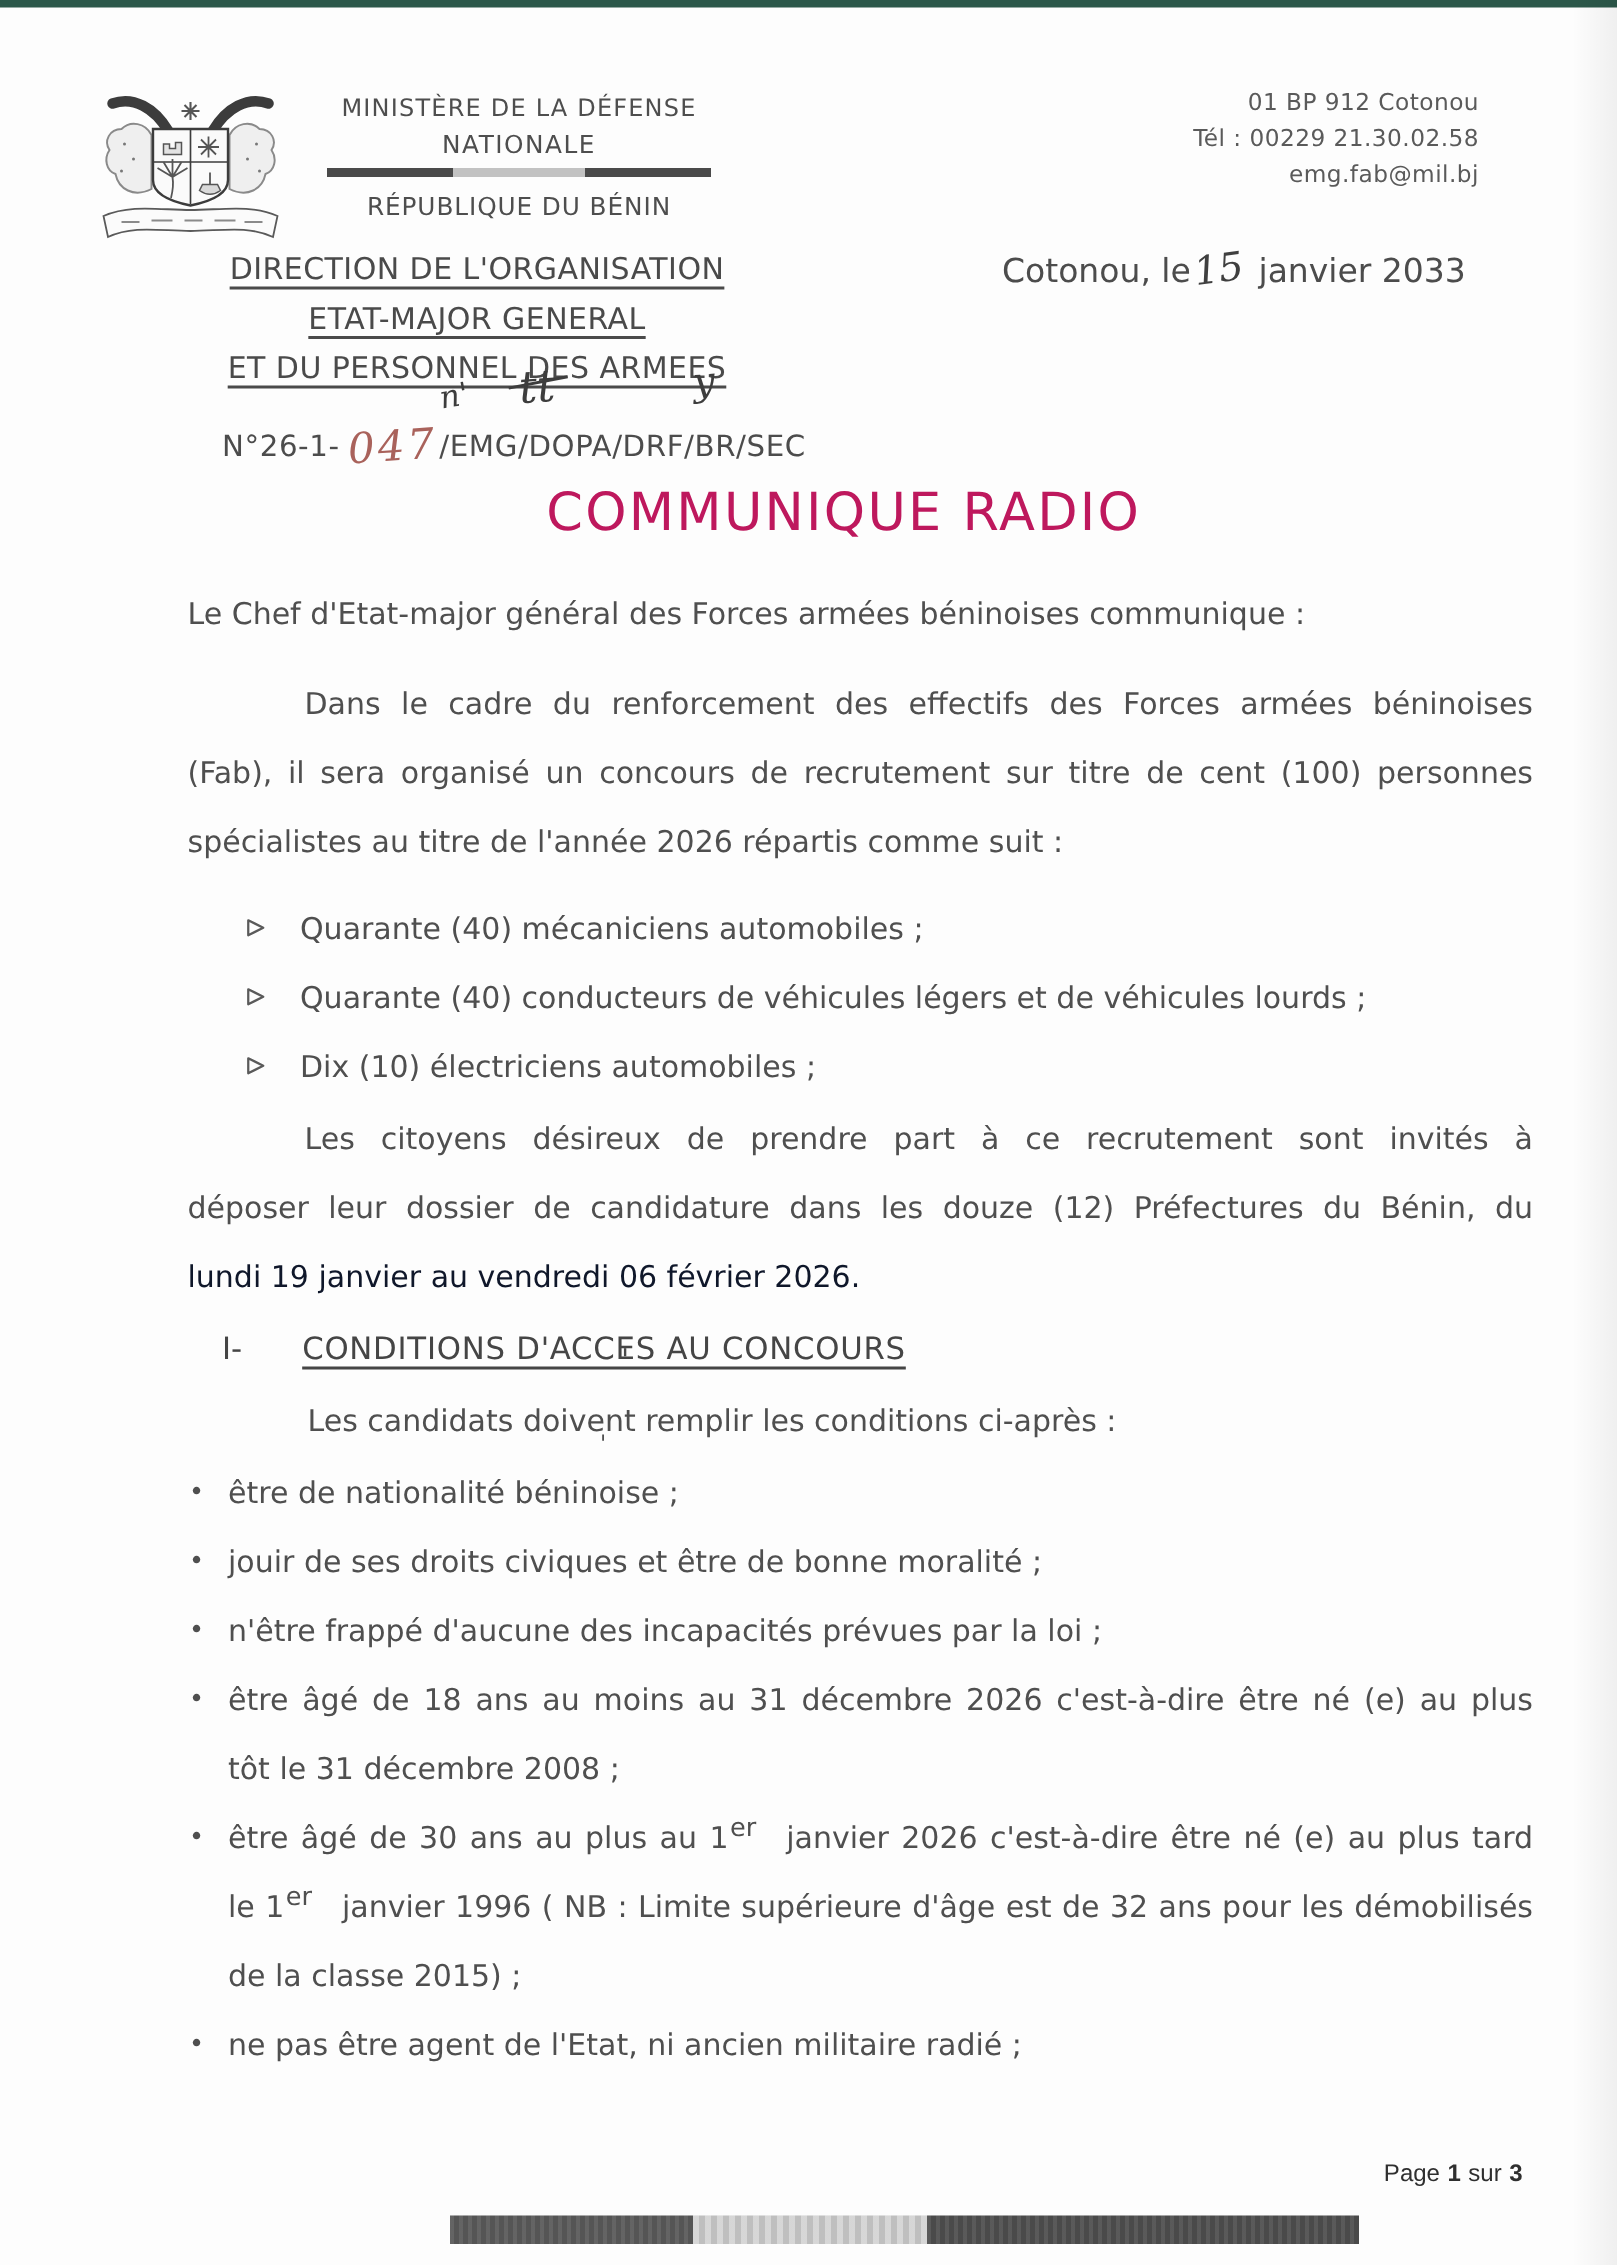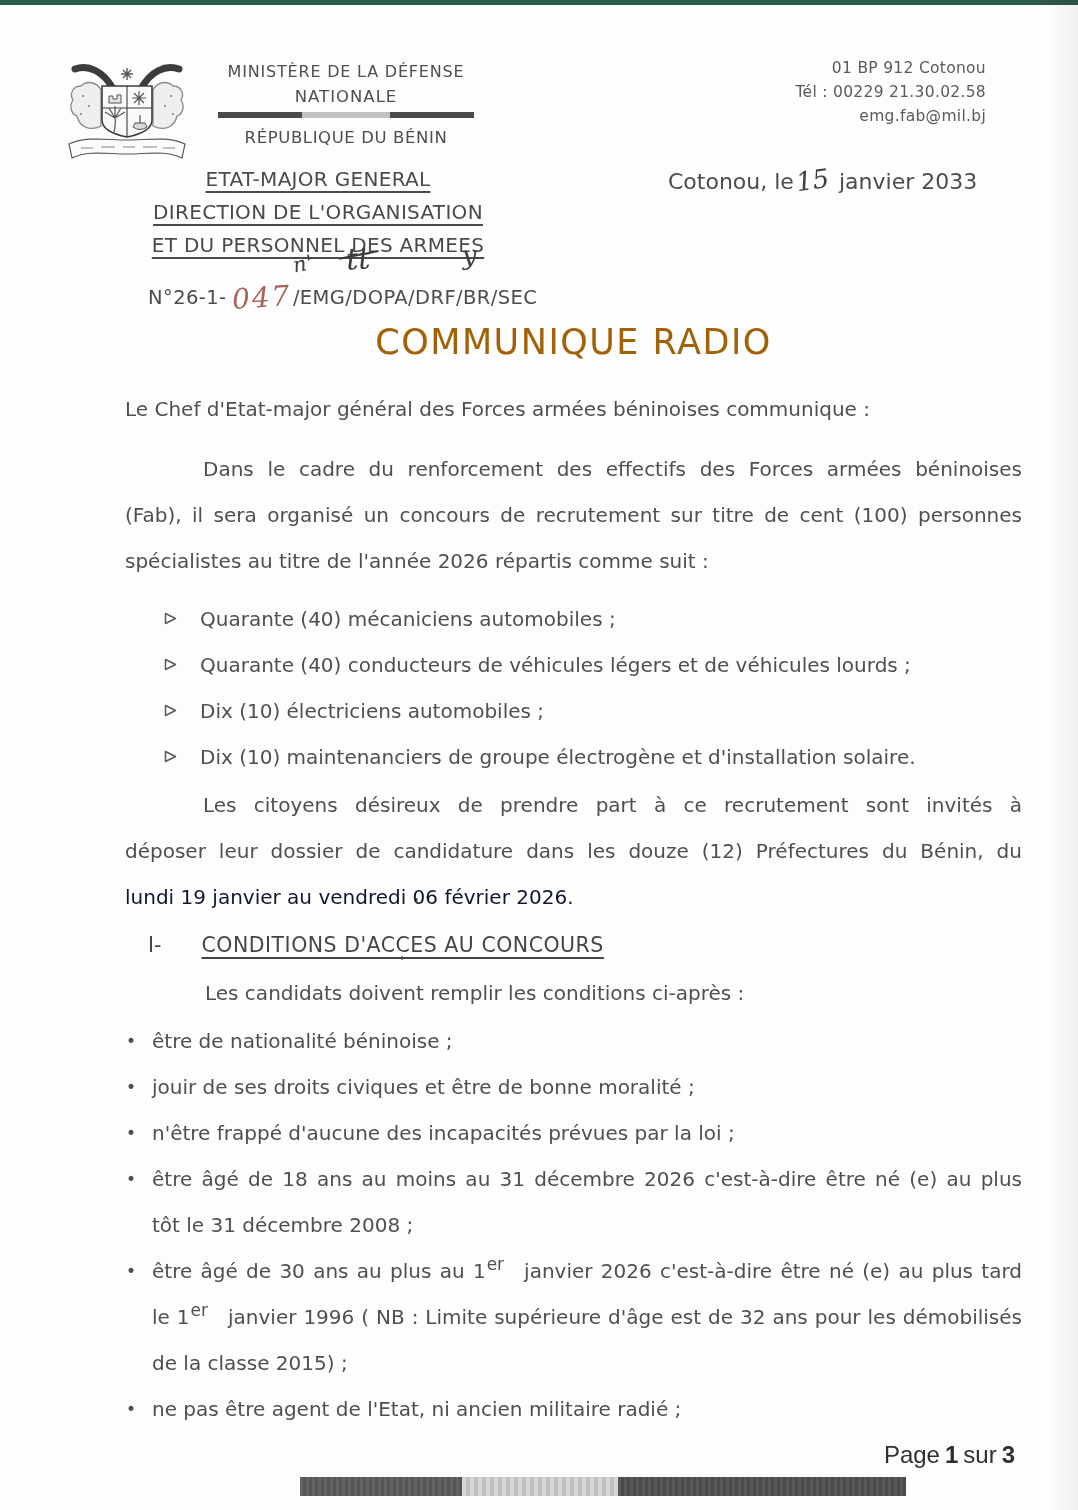--- a/index.html
+++ b/index.html
@@ -42,22 +42,22 @@
     vertical-align:-3px; letter-spacing:2px; }
 
   .ann { position:absolute; font-family:"DejaVu Serif", serif; font-style:italic; color:#3d3d3d; }
   .ann-1 { left:293px; top:252px; font-size:21px; transform:rotate(-10deg); }
   .ann-2 { left:346px; top:241px; font-size:30px; transform:rotate(-4deg); }
   .ann-2::after { content:""; position:absolute; left:-7px; right:-9px; top:13px; height:2px;
     background:#3d3d3d; transform:rotate(-7deg); }
   .ann-3 { left:462px; top:240px; font-size:26px; transform:rotate(-5deg); }
 
   
-  .title { position:absolute; left:125px; top:322px; width:897px; text-align:center;
-    font-size:35px; letter-spacing:1.5px; color:#a16207; }
+  .title { position:absolute; left:114px; top:322px; width:897px; text-align:center;
+    font-size:35px; letter-spacing:1.5px; color:#be185d; }
 
   .bodytext { position:absolute; left:125px; top:386px; width:897px;
     font-size:20px; line-height:46px; color:#4f4f4f; }
   .jl { text-align:justify; text-align-last:justify; text-justify:inter-word; }
   .indent { text-indent:78px; }
   .para1 { margin-top:14px; }
   .recruit-list { margin-top:12px; }
   .recruit { position:relative; padding-left:75px; }
   .recruit svg { position:absolute; left:38px; top:15px; }
   .para2 { margin-top:2px; }
@@ -71,21 +71,21 @@
   .cond { position:relative; padding-left:27px; }
   .cdot { position:absolute; left:1px; top:0; font-size:17px; }
   .sup { font-size:17px; vertical-align:super; line-height:0; margin-left:1px; margin-right:20px; }
 
   
   .artifact { position:absolute; color:#4a4a4a; font-family:"DejaVu Serif", serif; }
   .art-1 { left:414px; top:894px; font-size:20px; }
   .art-2 { left:400px; top:953px; font-size:15px; }
 
   .page-label { position:absolute; right:63px; top:1441px; display:flex; gap:5px;
-    font-family:"Liberation Sans", sans-serif; font-size:24px; color:#2f2f2f;align-items:flex-end; }
+    font-family:"Liberation Sans", sans-serif; font-size:16px; color:#2f2f2f;align-items:flex-end; }
   .page-label .b { font-weight:bold; }
 
   .bottom-bar { position:absolute; left:300px; top:1477px; width:606px; height:19px; display:flex; }
   .bottom-bar .s1 { width:162px; background:#585858;
     background-image:repeating-linear-gradient(90deg, rgba(255,255,255,0.07) 0 3px, rgba(0,0,0,0.04) 3px 6px); }
   .bottom-bar .s2 { width:156px; background:#c9c9c9;
     background-image:repeating-linear-gradient(90deg, rgba(255,255,255,0.25) 0 4px, rgba(0,0,0,0.05) 4px 8px); }
   .bottom-bar .s3 { flex:1; background:#4d4d4d;
     background-image:repeating-linear-gradient(90deg, rgba(255,255,255,0.07) 0 3px, rgba(0,0,0,0.04) 3px 6px); }
 </style>
@@ -132,22 +132,22 @@
     <div class="m-line2">NATIONALE</div>
     <div class="m-divider">
       <div class="d1"></div>
       <div class="d2"></div>
       <div class="d3"></div>
     </div>
     <div class="m-republic">RÉPUBLIQUE DU BÉNIN</div>
   </div>
 
   <div class="org">
+    <div><span class="u">DIRECTION DE L'ORGANISATION</span></div>
     <div><span class="u">ETAT-MAJOR GENERAL</span></div>
-    <div><span class="u">DIRECTION DE L'ORGANISATION</span></div>
     <div><span class="u">ET DU PERSONNEL DES ARMEES</span></div>
   </div>
 
   <div class="contact">
     <div>01 BP 912 Cotonou</div>
     <div>Tél : 00229 21.30.02.58</div>
     <div>emg.fab@mil.bj</div>
   </div>
 
   <div class="dateline"><span>Cotonou, le</span><span class="hand-day">15</span><span>janvier 2033</span></div>
@@ -180,26 +180,20 @@
             <path d="M2.5,2.5 L12.5,7.5 L2.5,12.5 Z" fill="none" stroke="#5a5a5a" stroke-width="1.5" stroke-linejoin="round"></path>
           </svg>
         <span>Quarante (40) conducteurs de véhicules légers et de véhicules lourds ;</span>
       </div>
       <div class="recruit">
         <svg width="15" height="15" viewBox="0 0 15 15">
             <path d="M2.5,2.5 L12.5,7.5 L2.5,12.5 Z" fill="none" stroke="#5a5a5a" stroke-width="1.5" stroke-linejoin="round"></path>
           </svg>
         <span>Dix (10) électriciens automobiles ;</span>
       </div>
-      <div class="recruit">
-        <svg width="15" height="15" viewBox="0 0 15 15">
-            <path d="M2.5,2.5 L12.5,7.5 L2.5,12.5 Z" fill="none" stroke="#5a5a5a" stroke-width="1.5" stroke-linejoin="round"></path>
-          </svg>
-        <span>Dix (10) maintenanciers de groupe électrogène et d'installation solaire.</span>
-      </div>
     </div>
 
     <div class="para2">
       <div class="jl indent">Les citoyens désireux de prendre part à ce recrutement sont invités à</div>
       <div class="jl">déposer leur dossier de candidature dans les douze (12) Préfectures du Bénin, du</div>
       <div class="bold-line">lundi 19 janvier au vendredi 06 février 2026.</div>
     </div>
 
     <div class="section-heading">
       <span class="numeral">I-</span><span class="h-text">CONDITIONS D'ACCES AU CONCOURS</span>

